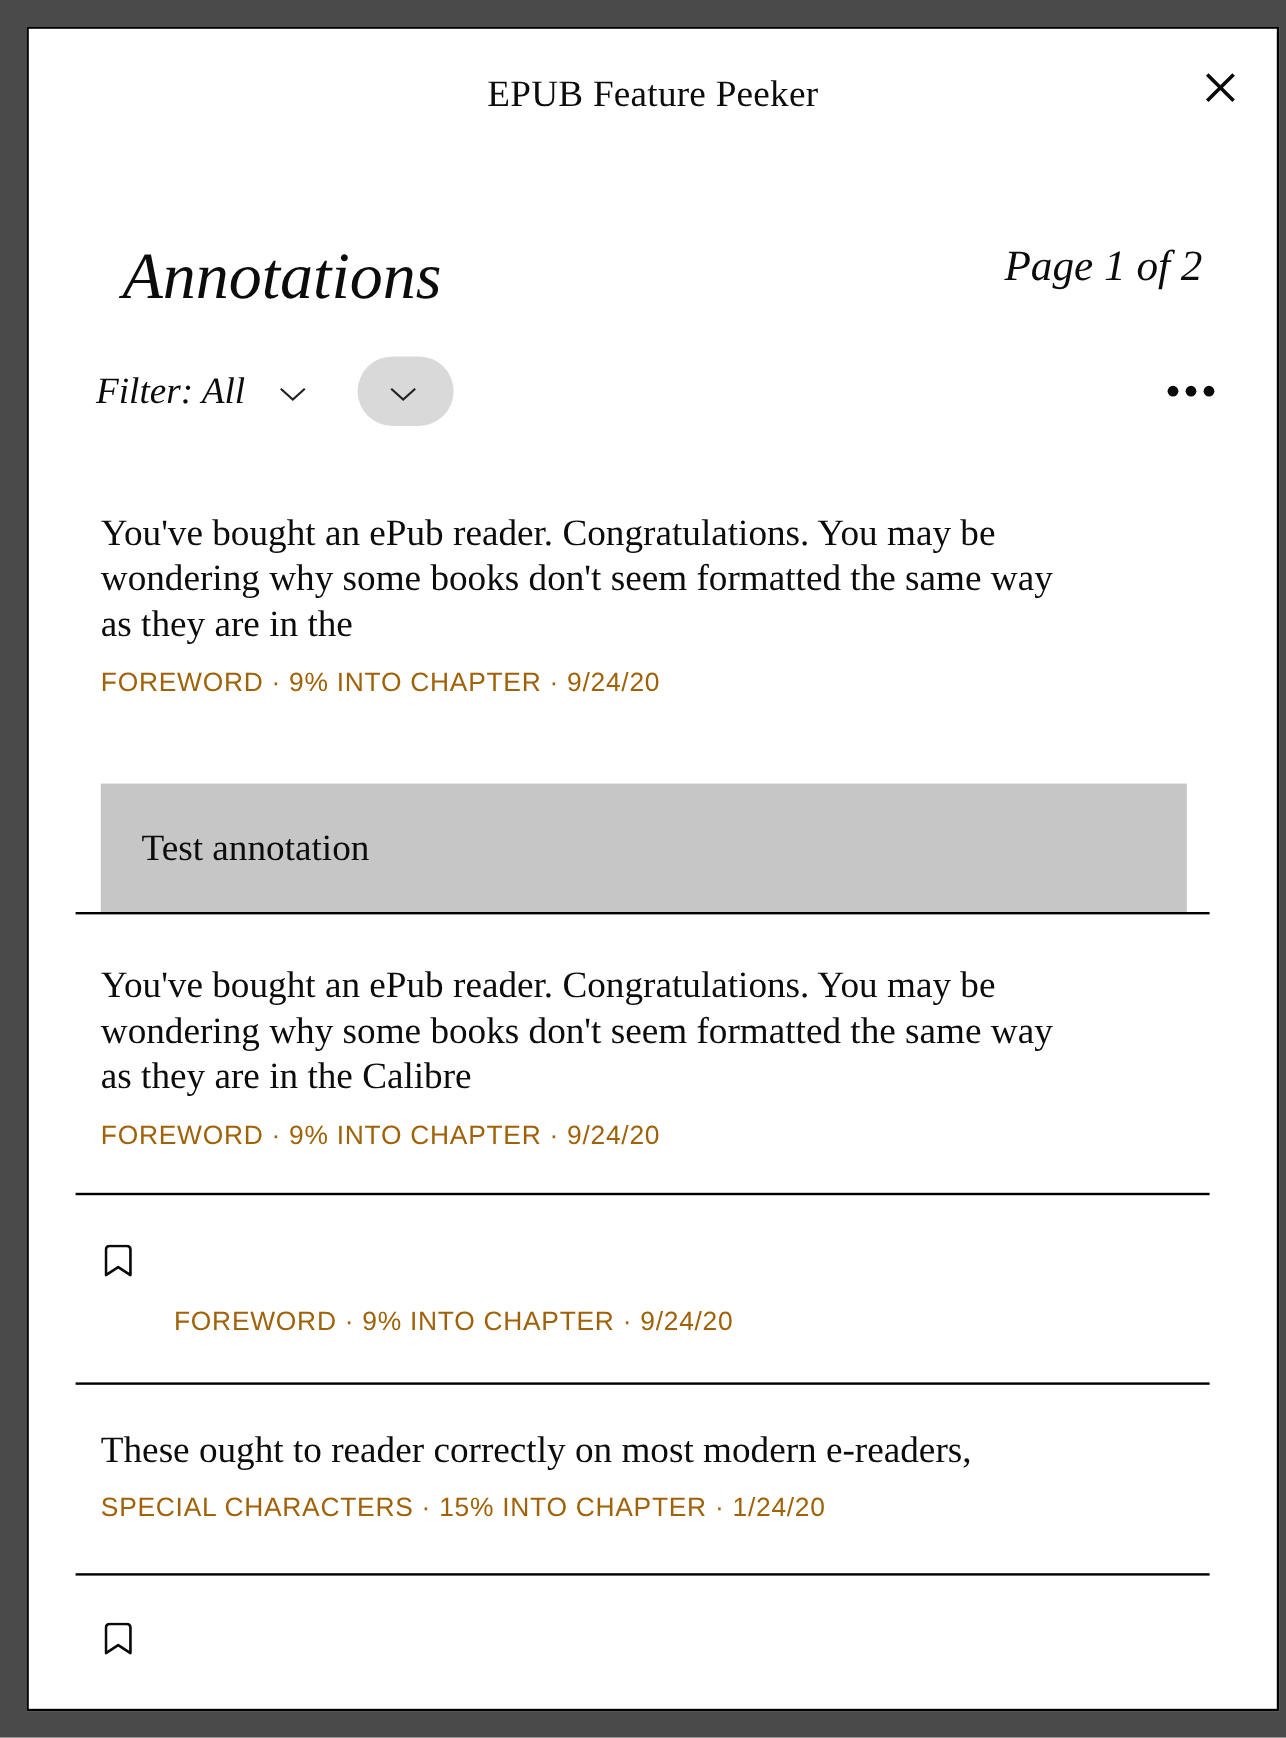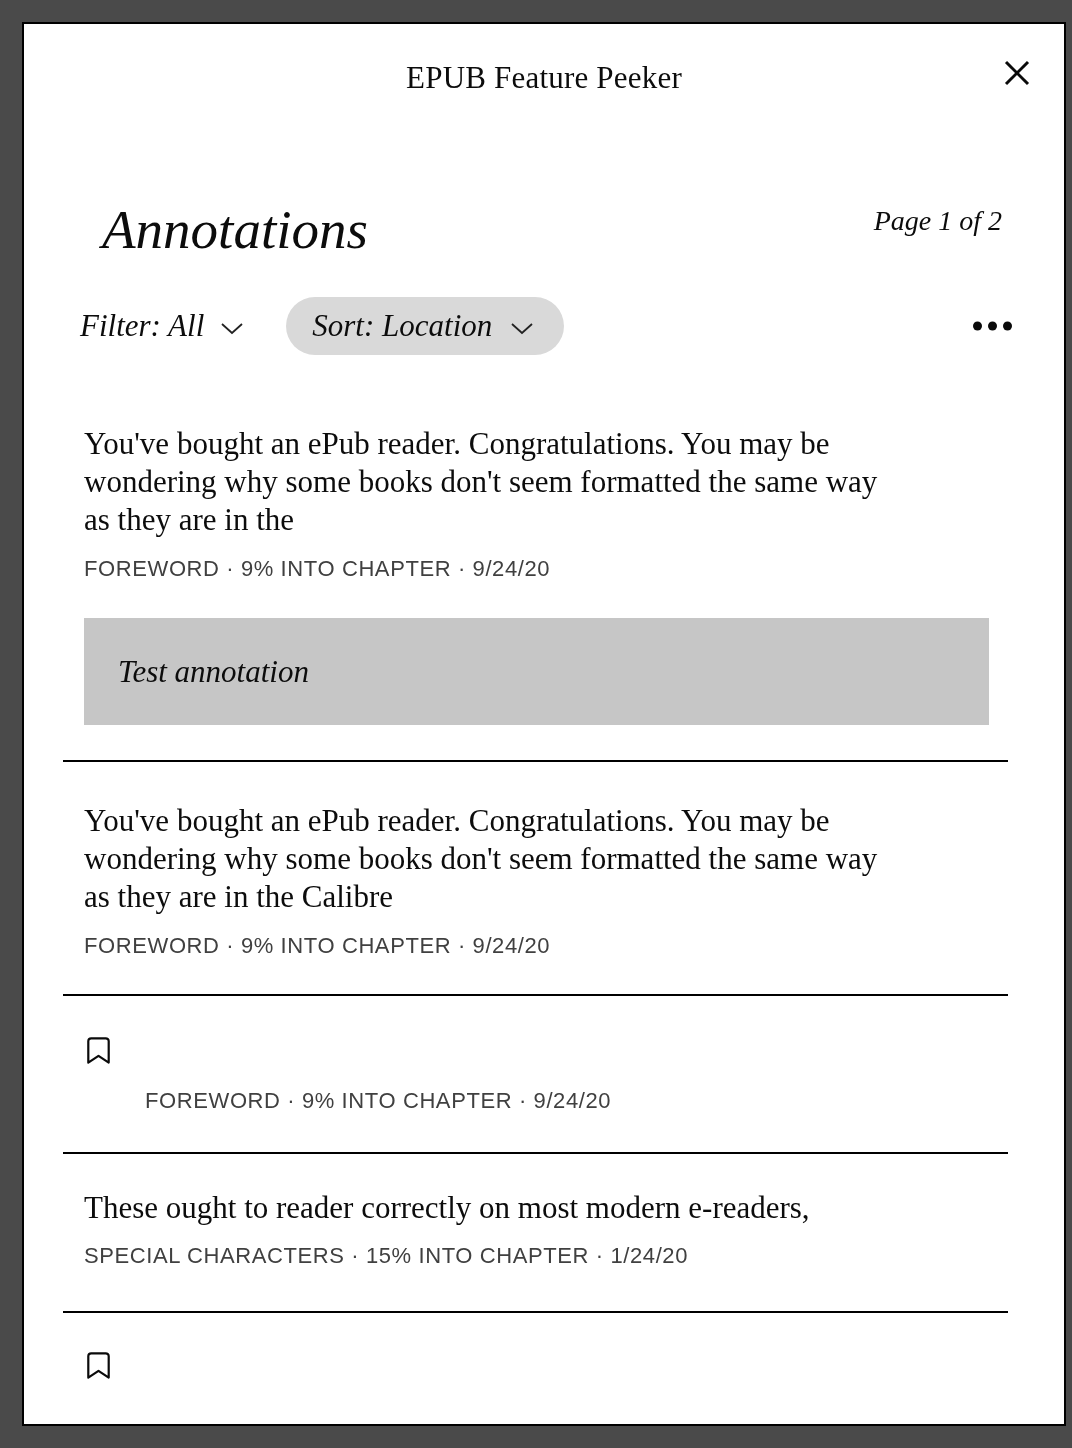--- a/index.html
+++ b/index.html
@@ -35,30 +35,30 @@
     background:none; border:none; cursor:pointer;
     display:flex; align-items:center; justify-content:center;
   }
   
   .heading{
     position:absolute; top:176px; left:78px;
     font-style:italic; font-size:55px; line-height:60px;
   }
   .page-indicator{
     position:absolute; top:180px; right:62px;
-    font-style:italic; font-size:28px; line-height:34px;
+    font-style:italic; font-size:36px; line-height:34px;
   }
   
   .toolbar{
     position:absolute; top:273px; left:54px; right:50px; height:58px;
     display:flex; align-items:center;
   }
   .filter-btn{
     background:none; border:none; cursor:pointer;
-    display:flex; align-items:center; gap:16px;
+    display:flex; align-items:center; gap:28px;
     font-family:"Liberation Serif", serif;
     font-style:italic; font-size:31px; color:var(--ink);
     padding:0 8px 0 2px;
   }
   .sort-pill{
     margin-left:34px;
     background:var(--pill-bg);
     border:none; cursor:pointer;
     border-radius:29px; height:58px;
     display:flex; align-items:center; gap:18px;
@@ -78,29 +78,30 @@
     position:absolute; left:60px; right:52px;
     font-size:31px; line-height:38px;
     white-space:pre-line;
     cursor:pointer;
     font-family:Liberation Serif, serif;
   }
   .meta{
     position:absolute; left:60px; right:52px;
     font-family:"Liberation Sans", sans-serif;
     font-size:22px; line-height:26px; letter-spacing:0.6px;
-    color:#404040;
+    color:#a16207;
   }
   .note-box{
     position:absolute; left:60px; width:905px; height:107px;
     background:var(--note-bg);
     display:flex; align-items:center;
     padding-left:34px;
-    font-style:italic; font-size:31px;
+    font-size:31px;
     cursor:pointer;
+    margin-top:35px;
   }
   .divider{
     position:absolute; left:39px; width:945px; height:0;
     border-top:2px solid var(--divider);
   }
   .bm-icon{position:absolute; left:63px; cursor:pointer;}
   .bm-title{
     position:absolute; left:121px; right:60px;
     font-size:32px; line-height:40px;
     cursor:pointer;
@@ -124,21 +125,20 @@
   <div class="page-indicator">Page 1 of 2</div>
 
   <div class="toolbar">
     <button class="filter-btn">
       <span>Filter: All</span>
       <svg class="chev" width="24" height="13" viewBox="0 0 24 13">
         <polyline points="2,2 12,11 22,2" fill="none" stroke="#222" stroke-width="1.8"></polyline>
       </svg>
     </button>
     <button class="sort-pill">
-      <span>Sort: Location</span>
       <svg class="chev" width="24" height="13" viewBox="0 0 24 13">
         <polyline points="2,2 12,11 22,2" fill="none" stroke="#222" stroke-width="1.8"></polyline>
       </svg>
     </button>
     <button class="overflow-btn" aria-label="More options">
       <i></i>
         <i></i>
         <i></i>
     </button>
   </div>

